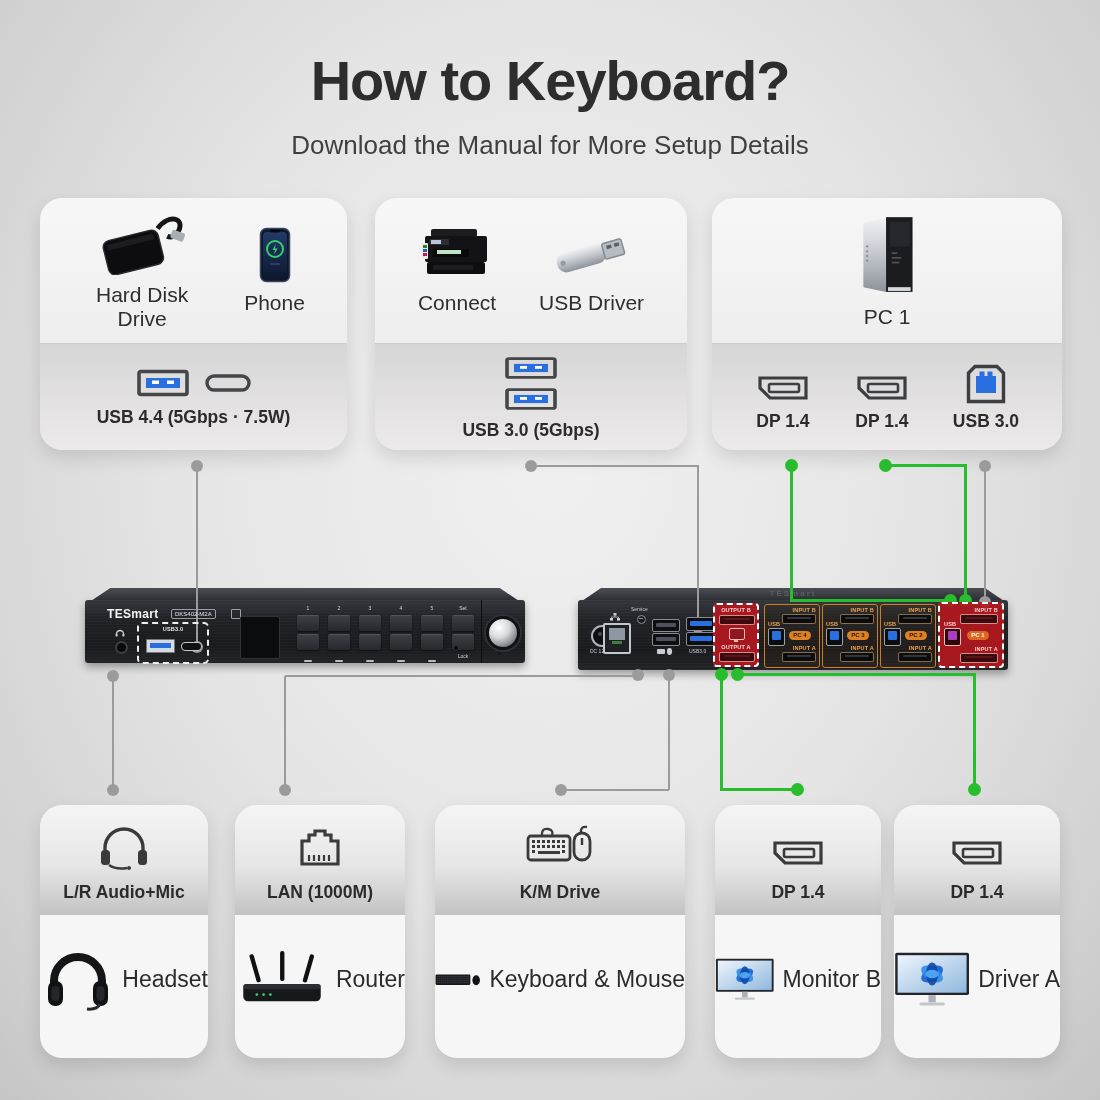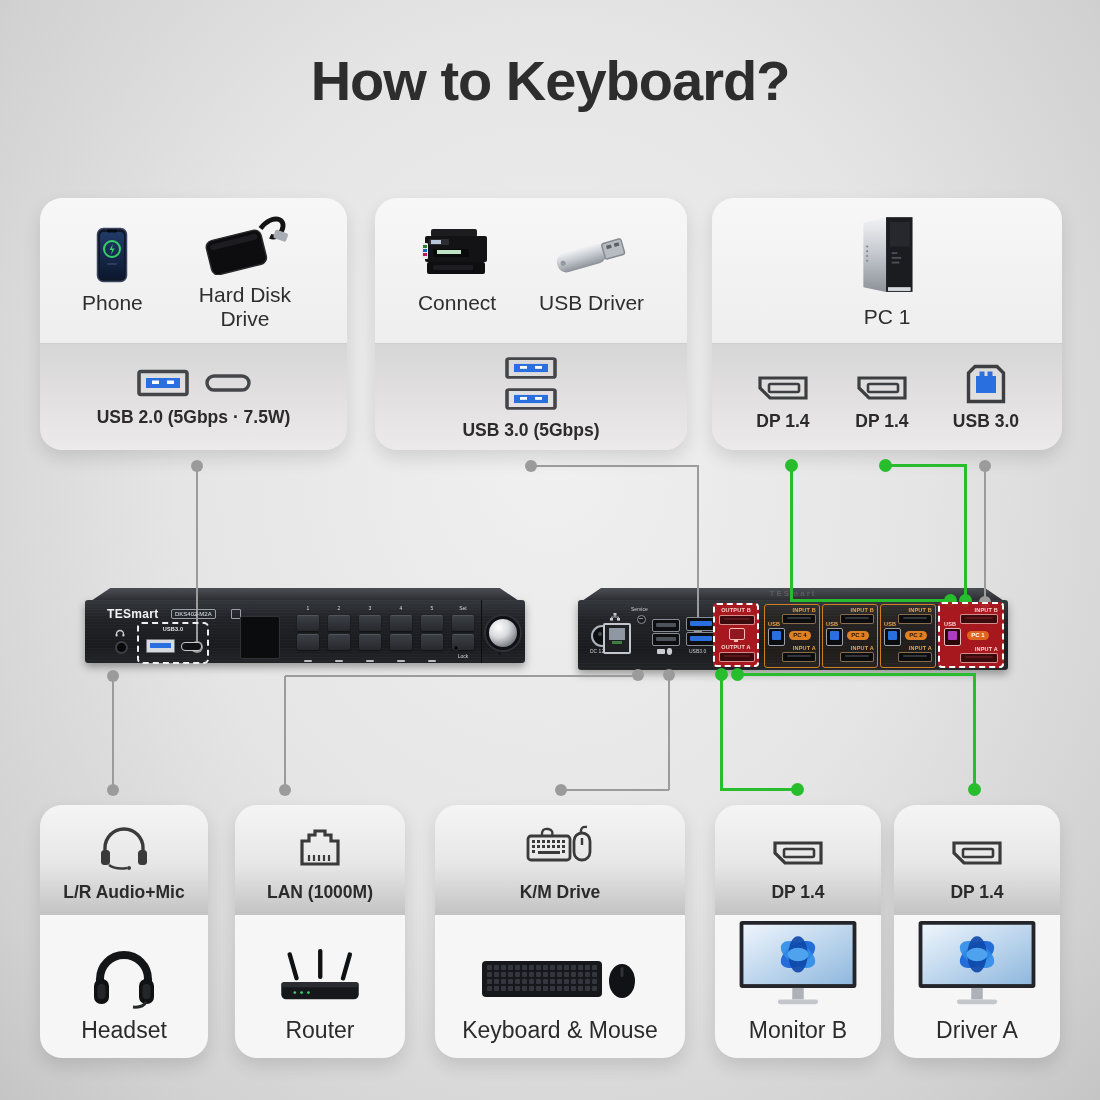--- a/index.html
+++ b/index.html
@@ -25,21 +25,21 @@
   .ports-col{display:flex;flex-direction:column;align-items:center;gap:5px;}
   .port-label{font-size:17.5px;font-weight:700;color:#2b2b2b;white-space:nowrap;}
   .pc-ports{display:flex;width:100%;justify-content:space-evenly;align-items:flex-end;}
   .pc-port{display:flex;flex-direction:column;align-items:center;gap:6px;}
   
   .bcard{position:absolute;top:805px;height:253px;border-radius:22px;overflow:hidden;
     box-shadow:0 8px 18px rgba(0,0,0,.12);}
   .bcard .b-top{height:110px;background:linear-gradient(180deg,#f6f5f5 0%,#e7e6e6 55%,#c4c3c3 100%);
     display:flex;flex-direction:column;align-items:center;justify-content:flex-end;gap:12px;padding-bottom:12px;box-sizing:border-box;}
   .bcard .b-bot{height:143px;background:#f7f6f6;
-    display:flex;flex-direction:column;align-items:center;justify-content:flex-end;gap:8px;padding-bottom:14px;box-sizing:border-box;}
+    display:flex;flex-direction:row;align-items:center;justify-content:flex-end;gap:8px;padding-bottom:14px;box-sizing:border-box;}
   .bdev-label{font-size:23px;color:#2b2b2b;white-space:nowrap;}
   
   .ln{position:absolute;background:var(--line-gray,#9b9b9b);}
   .ln.g{background:var(--accent-green,#27bd2c);}
   .dot{position:absolute;border-radius:50%;}
   .dot.n{width:12px;height:12px;background:var(--line-gray,#9b9b9b);}
   .dot.g{width:13px;height:13px;background:var(--accent-green,#27bd2c);}
   
   .dev{position:absolute;}
   .dev .topface{position:absolute;top:0;height:13px;background:linear-gradient(180deg,#4a4d53,#2d2f34);
@@ -117,59 +117,60 @@
     </linearGradient>
     <pattern id="kpat" width="7" height="7" patternUnits="userSpaceOnUse">
       <rect width="5" height="5" rx="1" fill="#33363d"></rect>
     </pattern>
   </defs>
 </svg>
 
 <div class="stage">
 
   <div class="title">How to Keyboard?</div>
+  <div class="subtitle">Download the Manual for More Setup Details</div>
 
   <div class="card" style="left:40px;top:198px;width:307px;height:252px;">
     <div class="sec-top">
+      <div class="dev-cell" style="max-width:120px;">
+        <svg width="92" height="64" viewBox="0 0 92 66">
+          <path d="M62 18 C74 2 90 8 84 20 C81 26 76 28 72 26" fill="none" stroke="#141414" stroke-width="5"></path>
+          <rect x="76" y="21" width="14" height="9" rx="2" fill="#a9aeb5" transform="rotate(20 83 25)"></rect>
+          <g transform="rotate(-14 40 42)">
+            <rect x="8" y="24" width="58" height="36" rx="7" fill="#0d0d0f" stroke="#2a2a2e" stroke-width="1.5"></rect>
+            <rect x="12" y="28" width="50" height="6" rx="3" fill="#1d1d21"></rect>
+          </g>
+        </svg>
+        <div class="dev-label">Hard Disk Drive</div>
+      </div>
       <div class="dev-cell">
         <svg width="32" height="56" viewBox="0 0 32 56">
           <rect x="1.5" y="1.5" width="29" height="53" rx="6" fill="#0f1729" stroke="#3a4660" stroke-width="1.5"></rect>
           <rect x="4" y="5" width="24" height="46" rx="4" fill="url(#phScr)"></rect>
           <rect x="11" y="2.5" width="10" height="3" rx="1.5" fill="#060a12"></rect>
           <circle cx="16" cy="22" r="8" fill="none" stroke="#35d06a" stroke-width="2"></circle>
           <path d="M16.8 17 L13.5 23 h2.6 l-1.2 5 3.8-6.4 h-2.7 z" fill="#35d06a"></path>
           <rect x="11" y="36" width="10" height="2" rx="1" fill="#2c3f63"></rect>
         </svg>
         <div class="dev-label">Phone</div>
       </div>
-      <div class="dev-cell" style="max-width:120px;">
-        <svg width="92" height="64" viewBox="0 0 92 66">
-          <path d="M62 18 C74 2 90 8 84 20 C81 26 76 28 72 26" fill="none" stroke="#141414" stroke-width="5"></path>
-          <rect x="76" y="21" width="14" height="9" rx="2" fill="#a9aeb5" transform="rotate(20 83 25)"></rect>
-          <g transform="rotate(-14 40 42)">
-            <rect x="8" y="24" width="58" height="36" rx="7" fill="#0d0d0f" stroke="#2a2a2e" stroke-width="1.5"></rect>
-            <rect x="12" y="28" width="50" height="6" rx="3" fill="#1d1d21"></rect>
-          </g>
-        </svg>
-        <div class="dev-label">Hard Disk Drive</div>
-      </div>
     </div>
     <div class="sec-bot">
       <div class="ports-row">
         <svg width="54" height="32" viewBox="0 0 54 32">
           <rect x="3" y="4.5" width="48" height="23" rx="2" fill="none" stroke="#45464a" stroke-width="3.6"></rect>
           <rect x="10" y="11" width="34" height="10" fill="#2a6fe0"></rect>
           <rect x="16" y="13.5" width="7" height="3.5" fill="#fff"></rect>
             <rect x="31" y="13.5" width="7" height="3.5" fill="#fff"></rect>
         </svg>
         <svg width="48" height="24" viewBox="0 0 48 24">
           <rect x="3" y="5" width="42" height="14" rx="7" fill="none" stroke="#45464a" stroke-width="3.4"></rect>
         </svg>
       </div>
-      <div class="port-label">USB 2.0 (5Gbps · 7.5W)</div>
+      <div class="port-label">USB 4.4 (5Gbps · 7.5W)</div>
     </div>
   </div>
 
   <div class="card" style="left:375px;top:198px;width:312px;height:252px;">
     <div class="sec-top">
       <div class="dev-cell">
         <svg width="76" height="56" viewBox="0 0 76 56">
           <rect x="12" y="2" width="46" height="8" rx="2" fill="#1c1c1e"></rect>
           <rect x="6" y="9" width="62" height="26" rx="2" fill="#131315"></rect>
           <rect x="10" y="12" width="20" height="6" rx="1" fill="#2d2d31"></rect>

